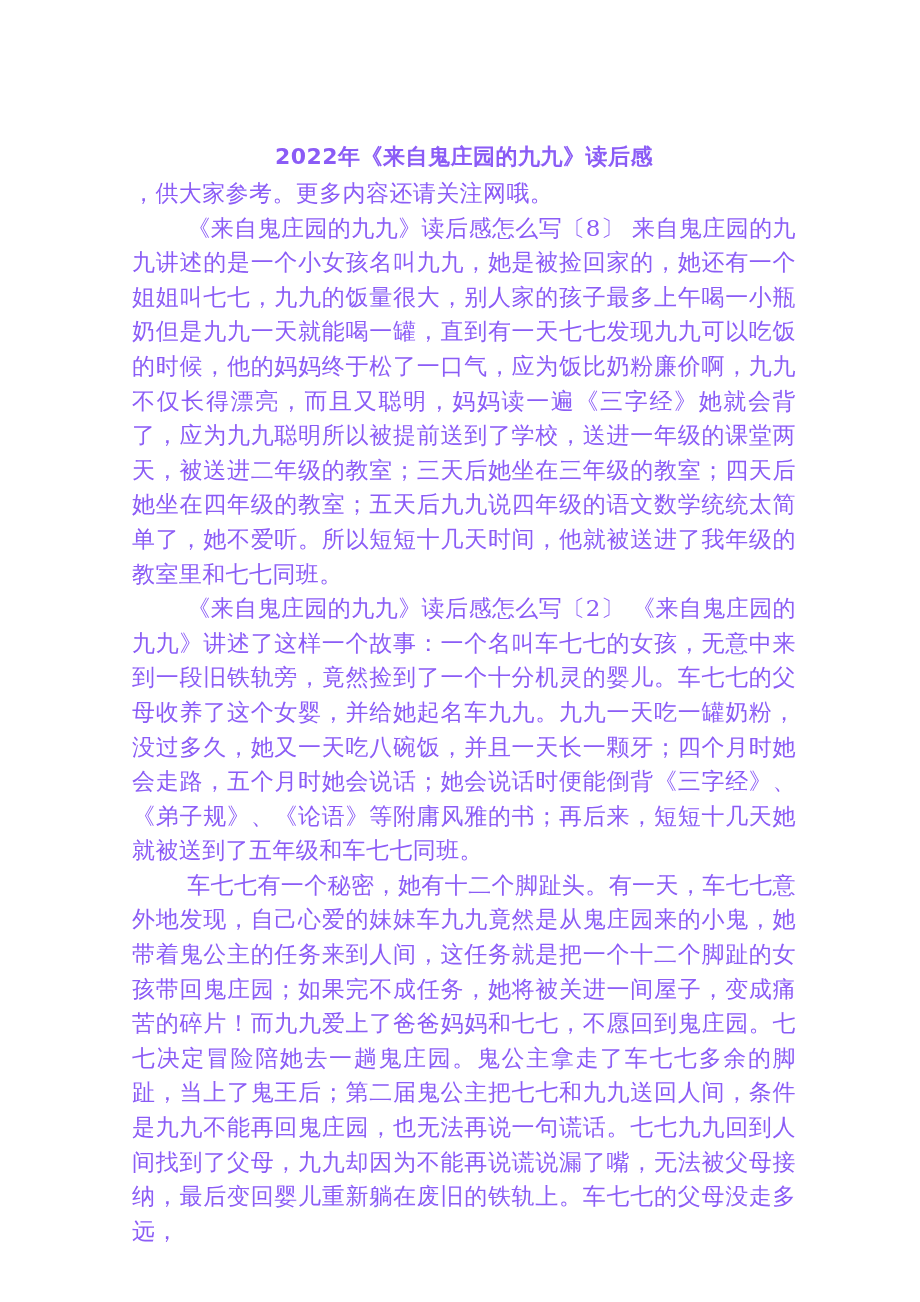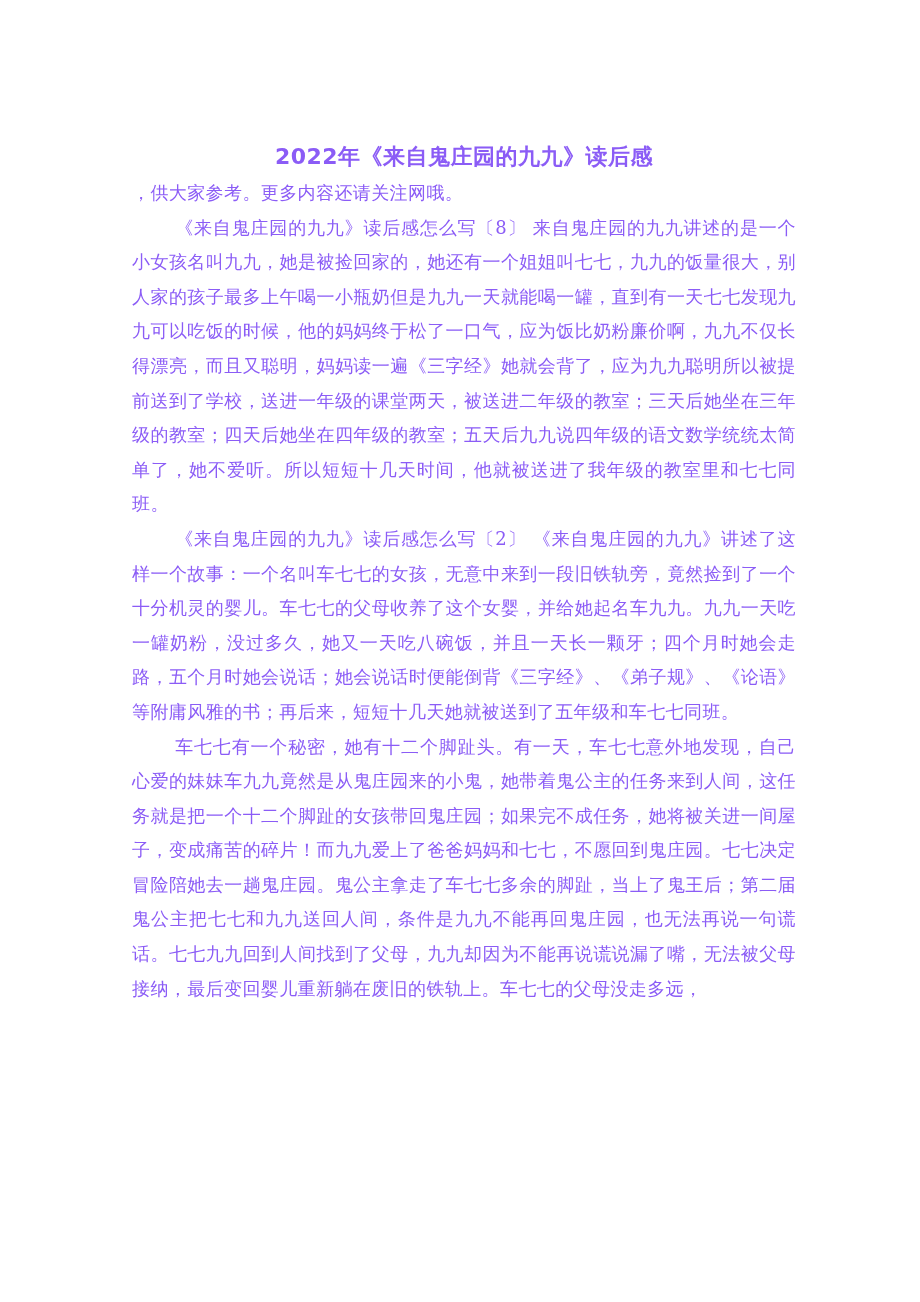--- a/index.html
+++ b/index.html
@@ -8,21 +8,21 @@
       position: absolute; left: 132px; top: 140px; width: 664px;
       font-family: "DejaVu Serif", "Liberation Serif", serif;
       color: #8b5cf6;
     }
     .title {
       text-align: center; font-size: 22px; font-weight: bold;
       line-height: 34px; margin: 0 0 2px 0; letter-spacing: 0.5px;
       font-family: "DejaVu Sans", "Liberation Sans", sans-serif;
     }
     .para {
-      font-size: 18px; line-height: 34.6px; margin: 0;
+      font-size: 23px; line-height: 34.6px; margin: 0;
       text-align: justify; text-align-last: left;
       letter-spacing: 0.4px;
     }
     .indent { text-indent: 2.4em; }
   </style>
 </head>
 <body>
 
 <div class="page">
   <h1 class="title">2022年《来自鬼庄园的九九》读后感</h1>

